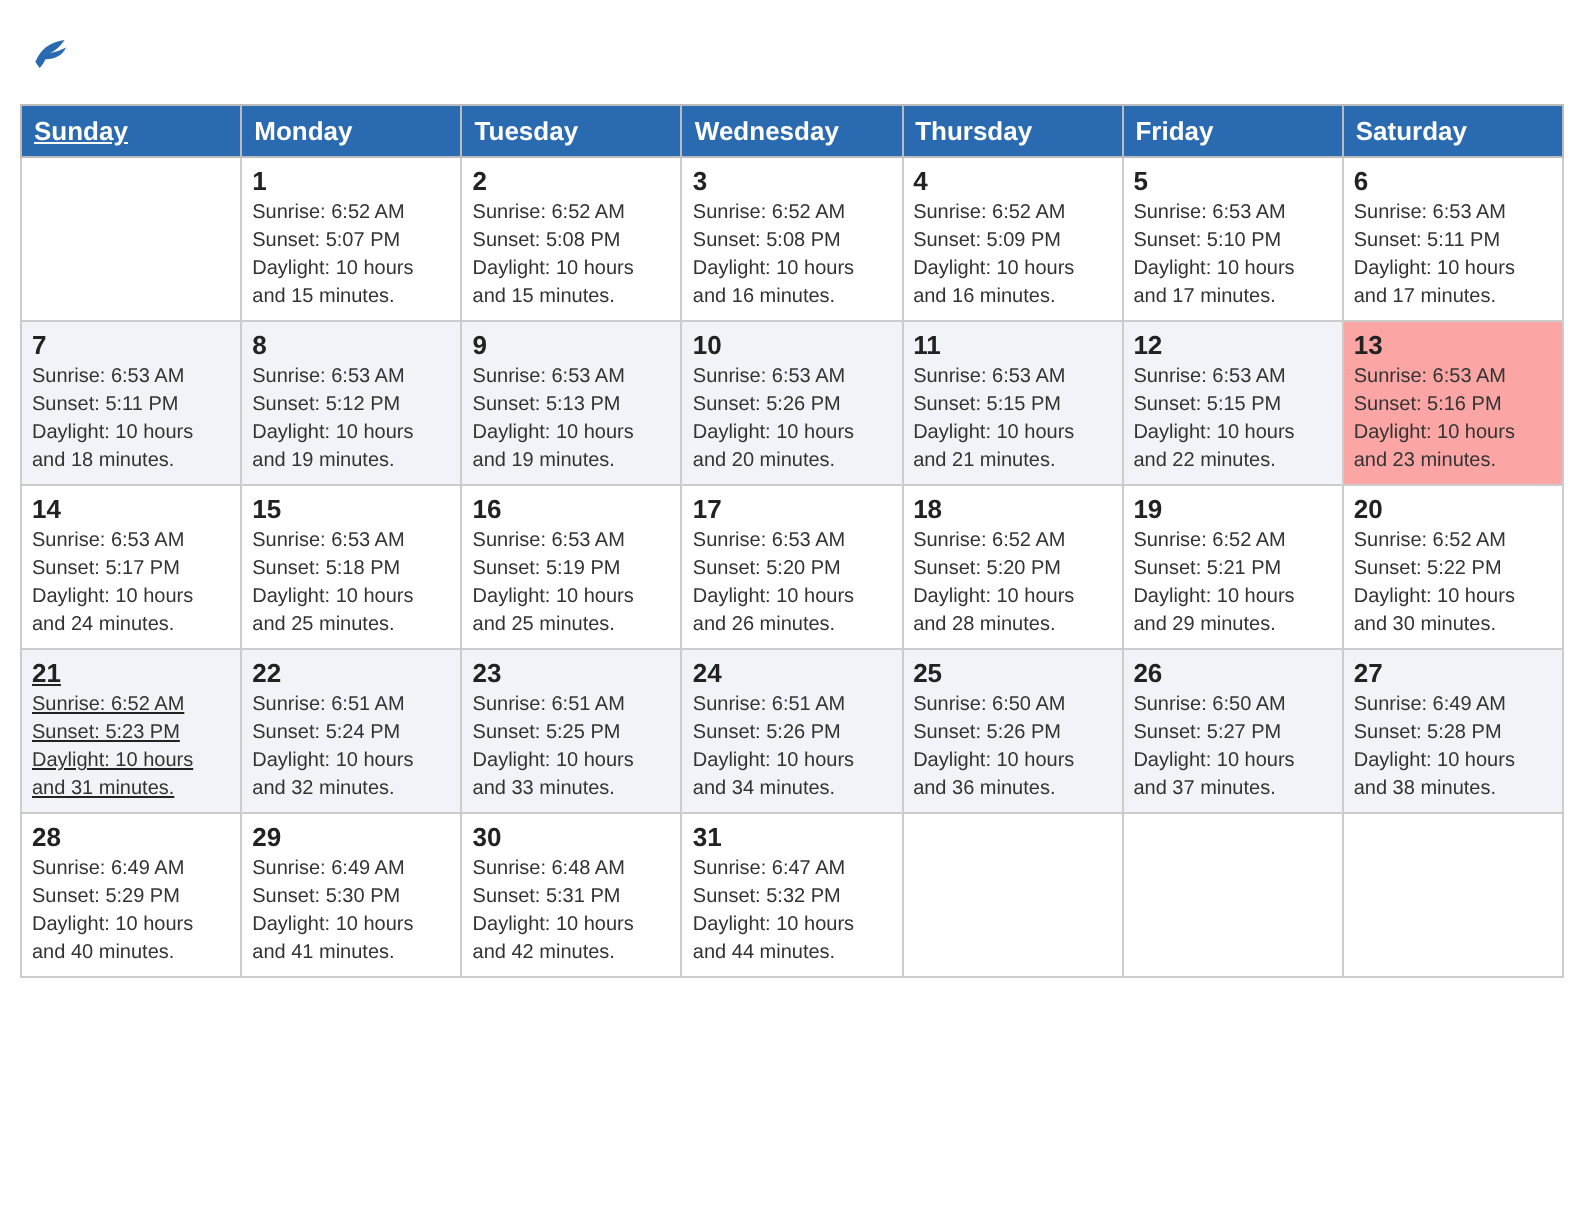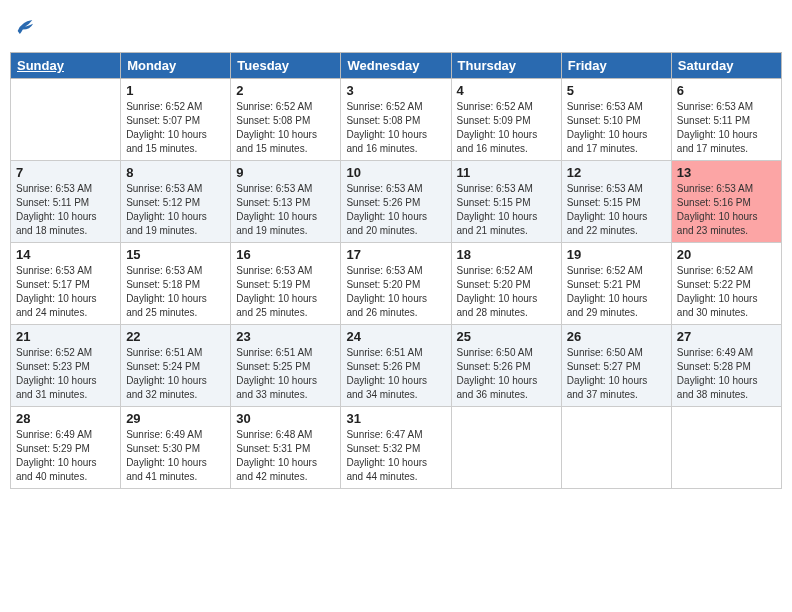--- a/index.html
+++ b/index.html
@@ -276,21 +276,21 @@
         <td style="background-color: rgb(255, 255, 255);">
           <span class="day-number">20</span>
           <div class="day-info">
             <div>Sunrise: 6:52 AM</div>
             <div>Sunset: 5:22 PM</div>
             <div>Daylight: 10 hours and 30 minutes.</div>
           </div>
         </td>
       </tr>
       <tr>
-        <td style="background-color: rgb(240, 244, 248);">
+        <td style="background-color: rgb(240, 244, 248); text-decoration: underline;">
           <span class="day-number">21</span>
           <div class="day-info">
             <div>Sunrise: 6:52 AM</div>
             <div>Sunset: 5:23 PM</div>
             <div>Daylight: 10 hours and 31 minutes.</div>
           </div>
         </td>
         <td style="background-color: rgb(240, 244, 248);">
           <span class="day-number">22</span>
           <div class="day-info">

